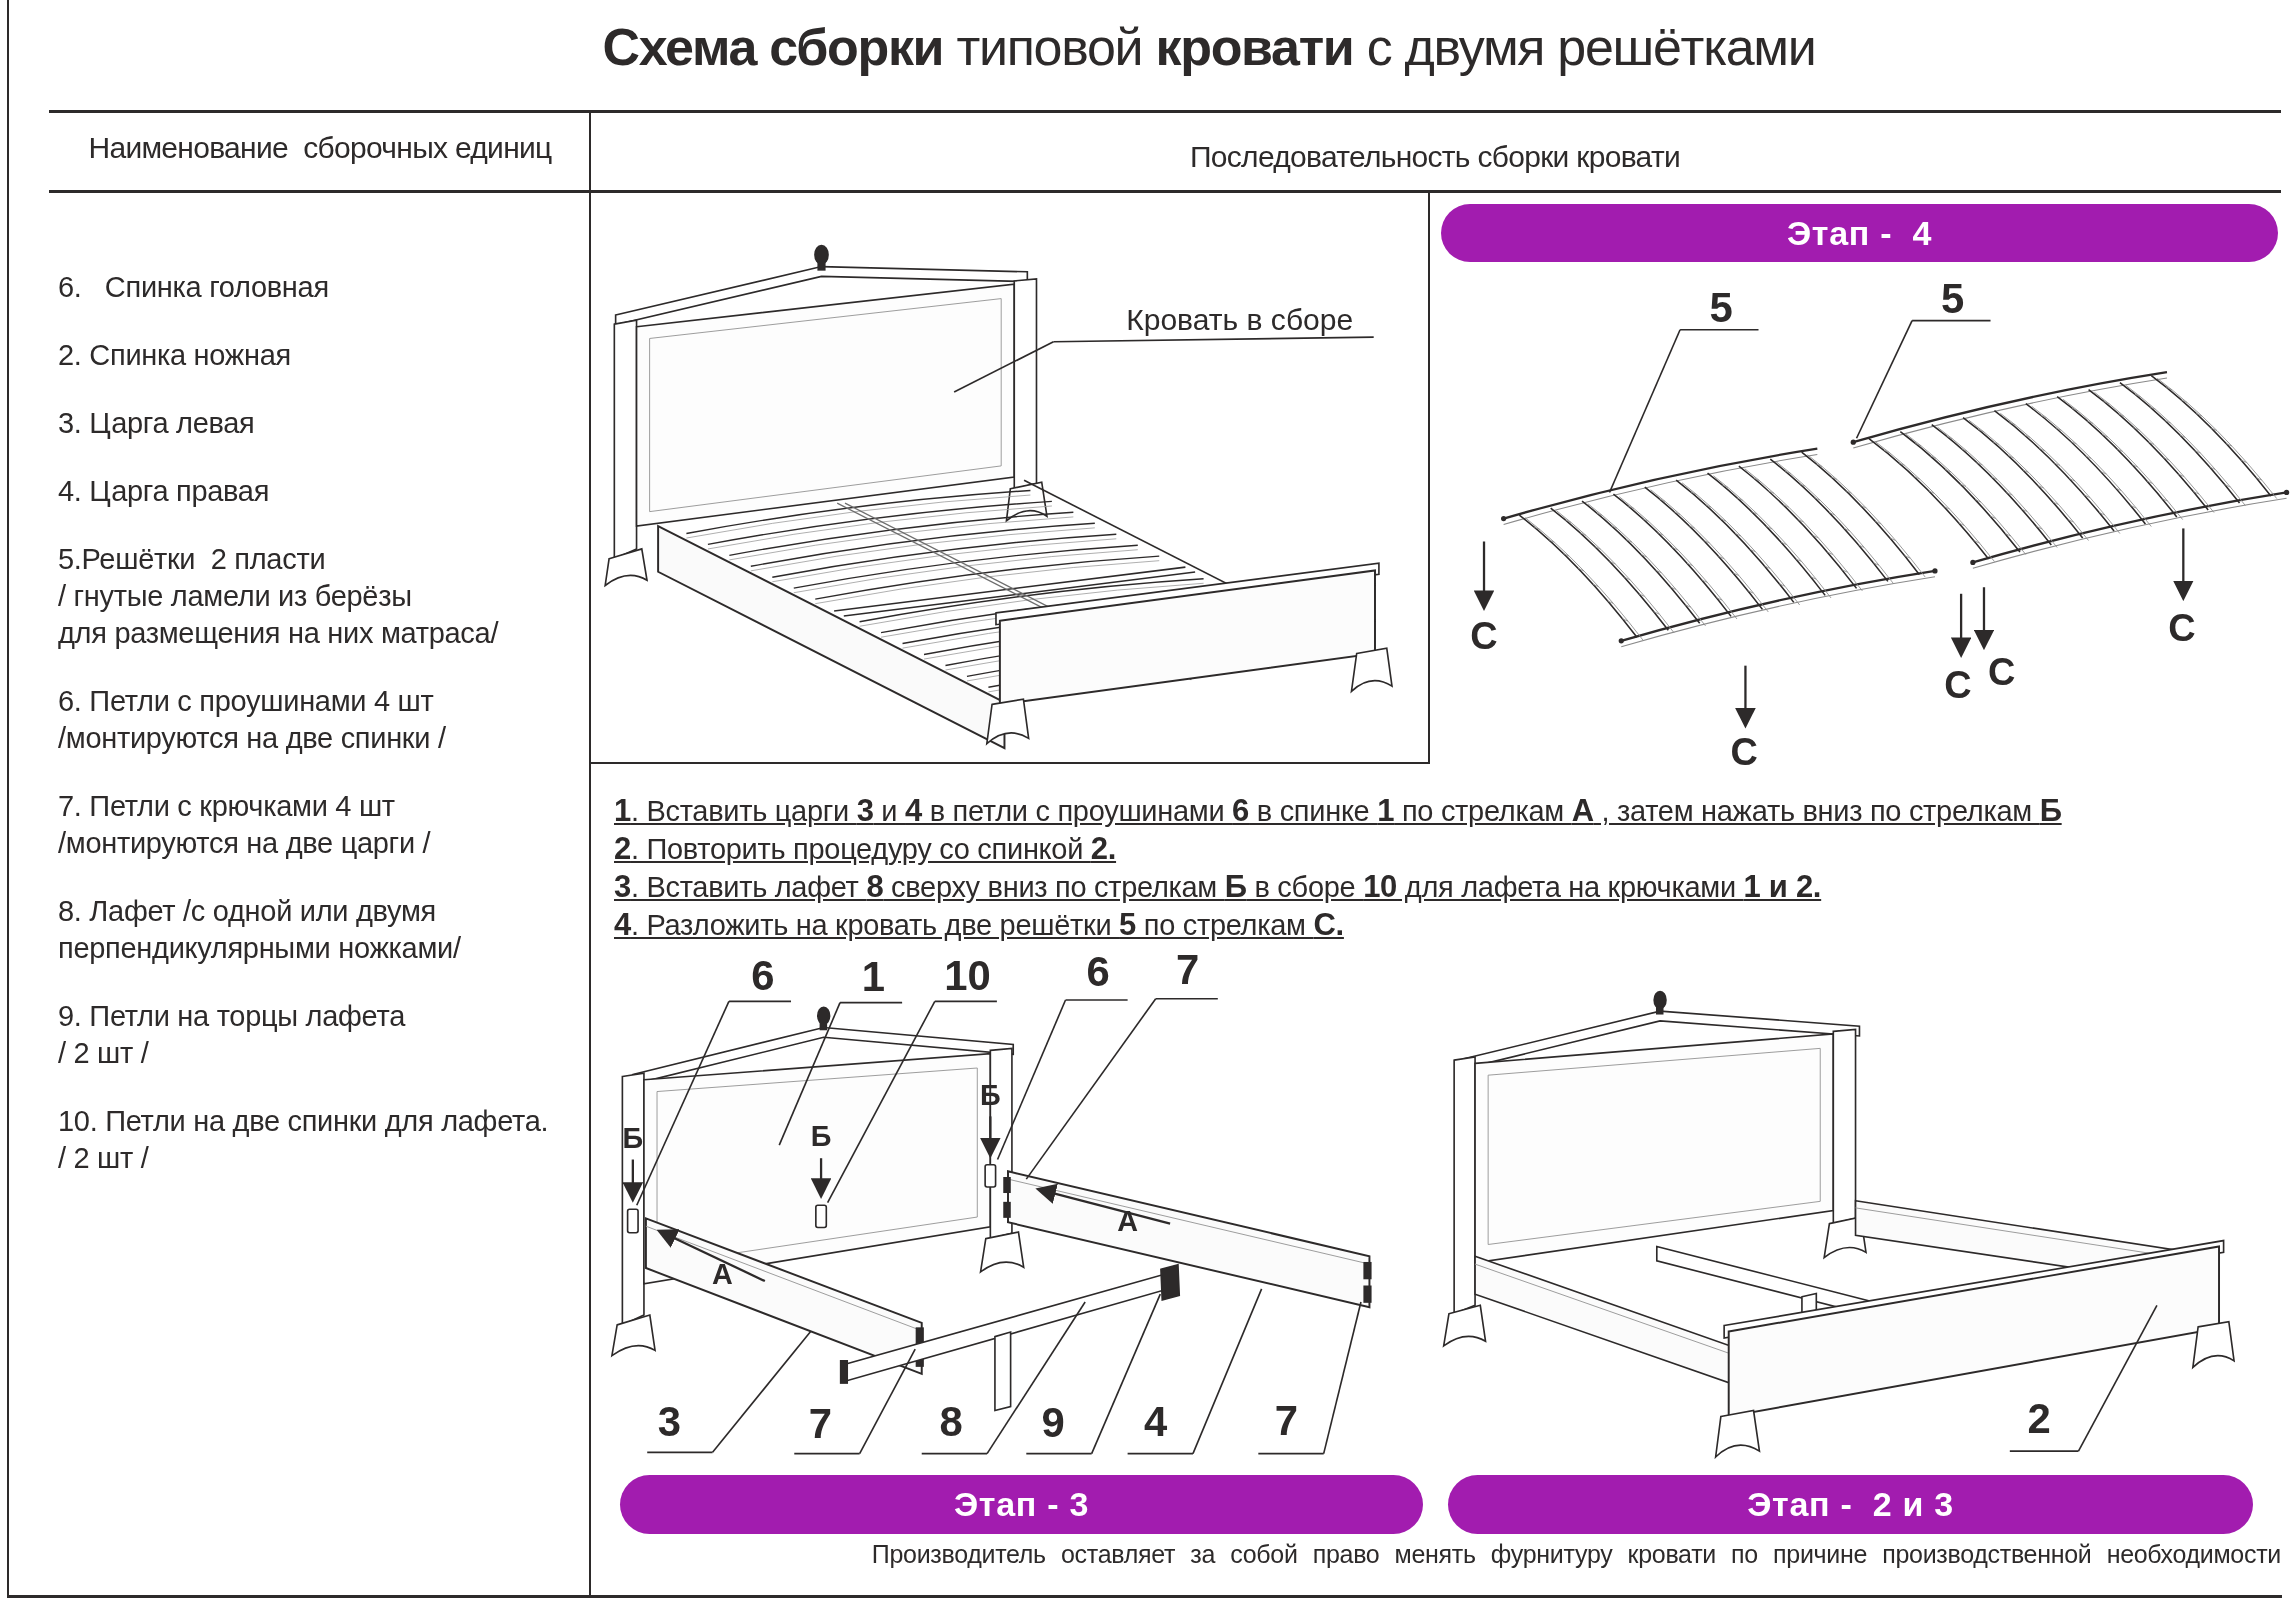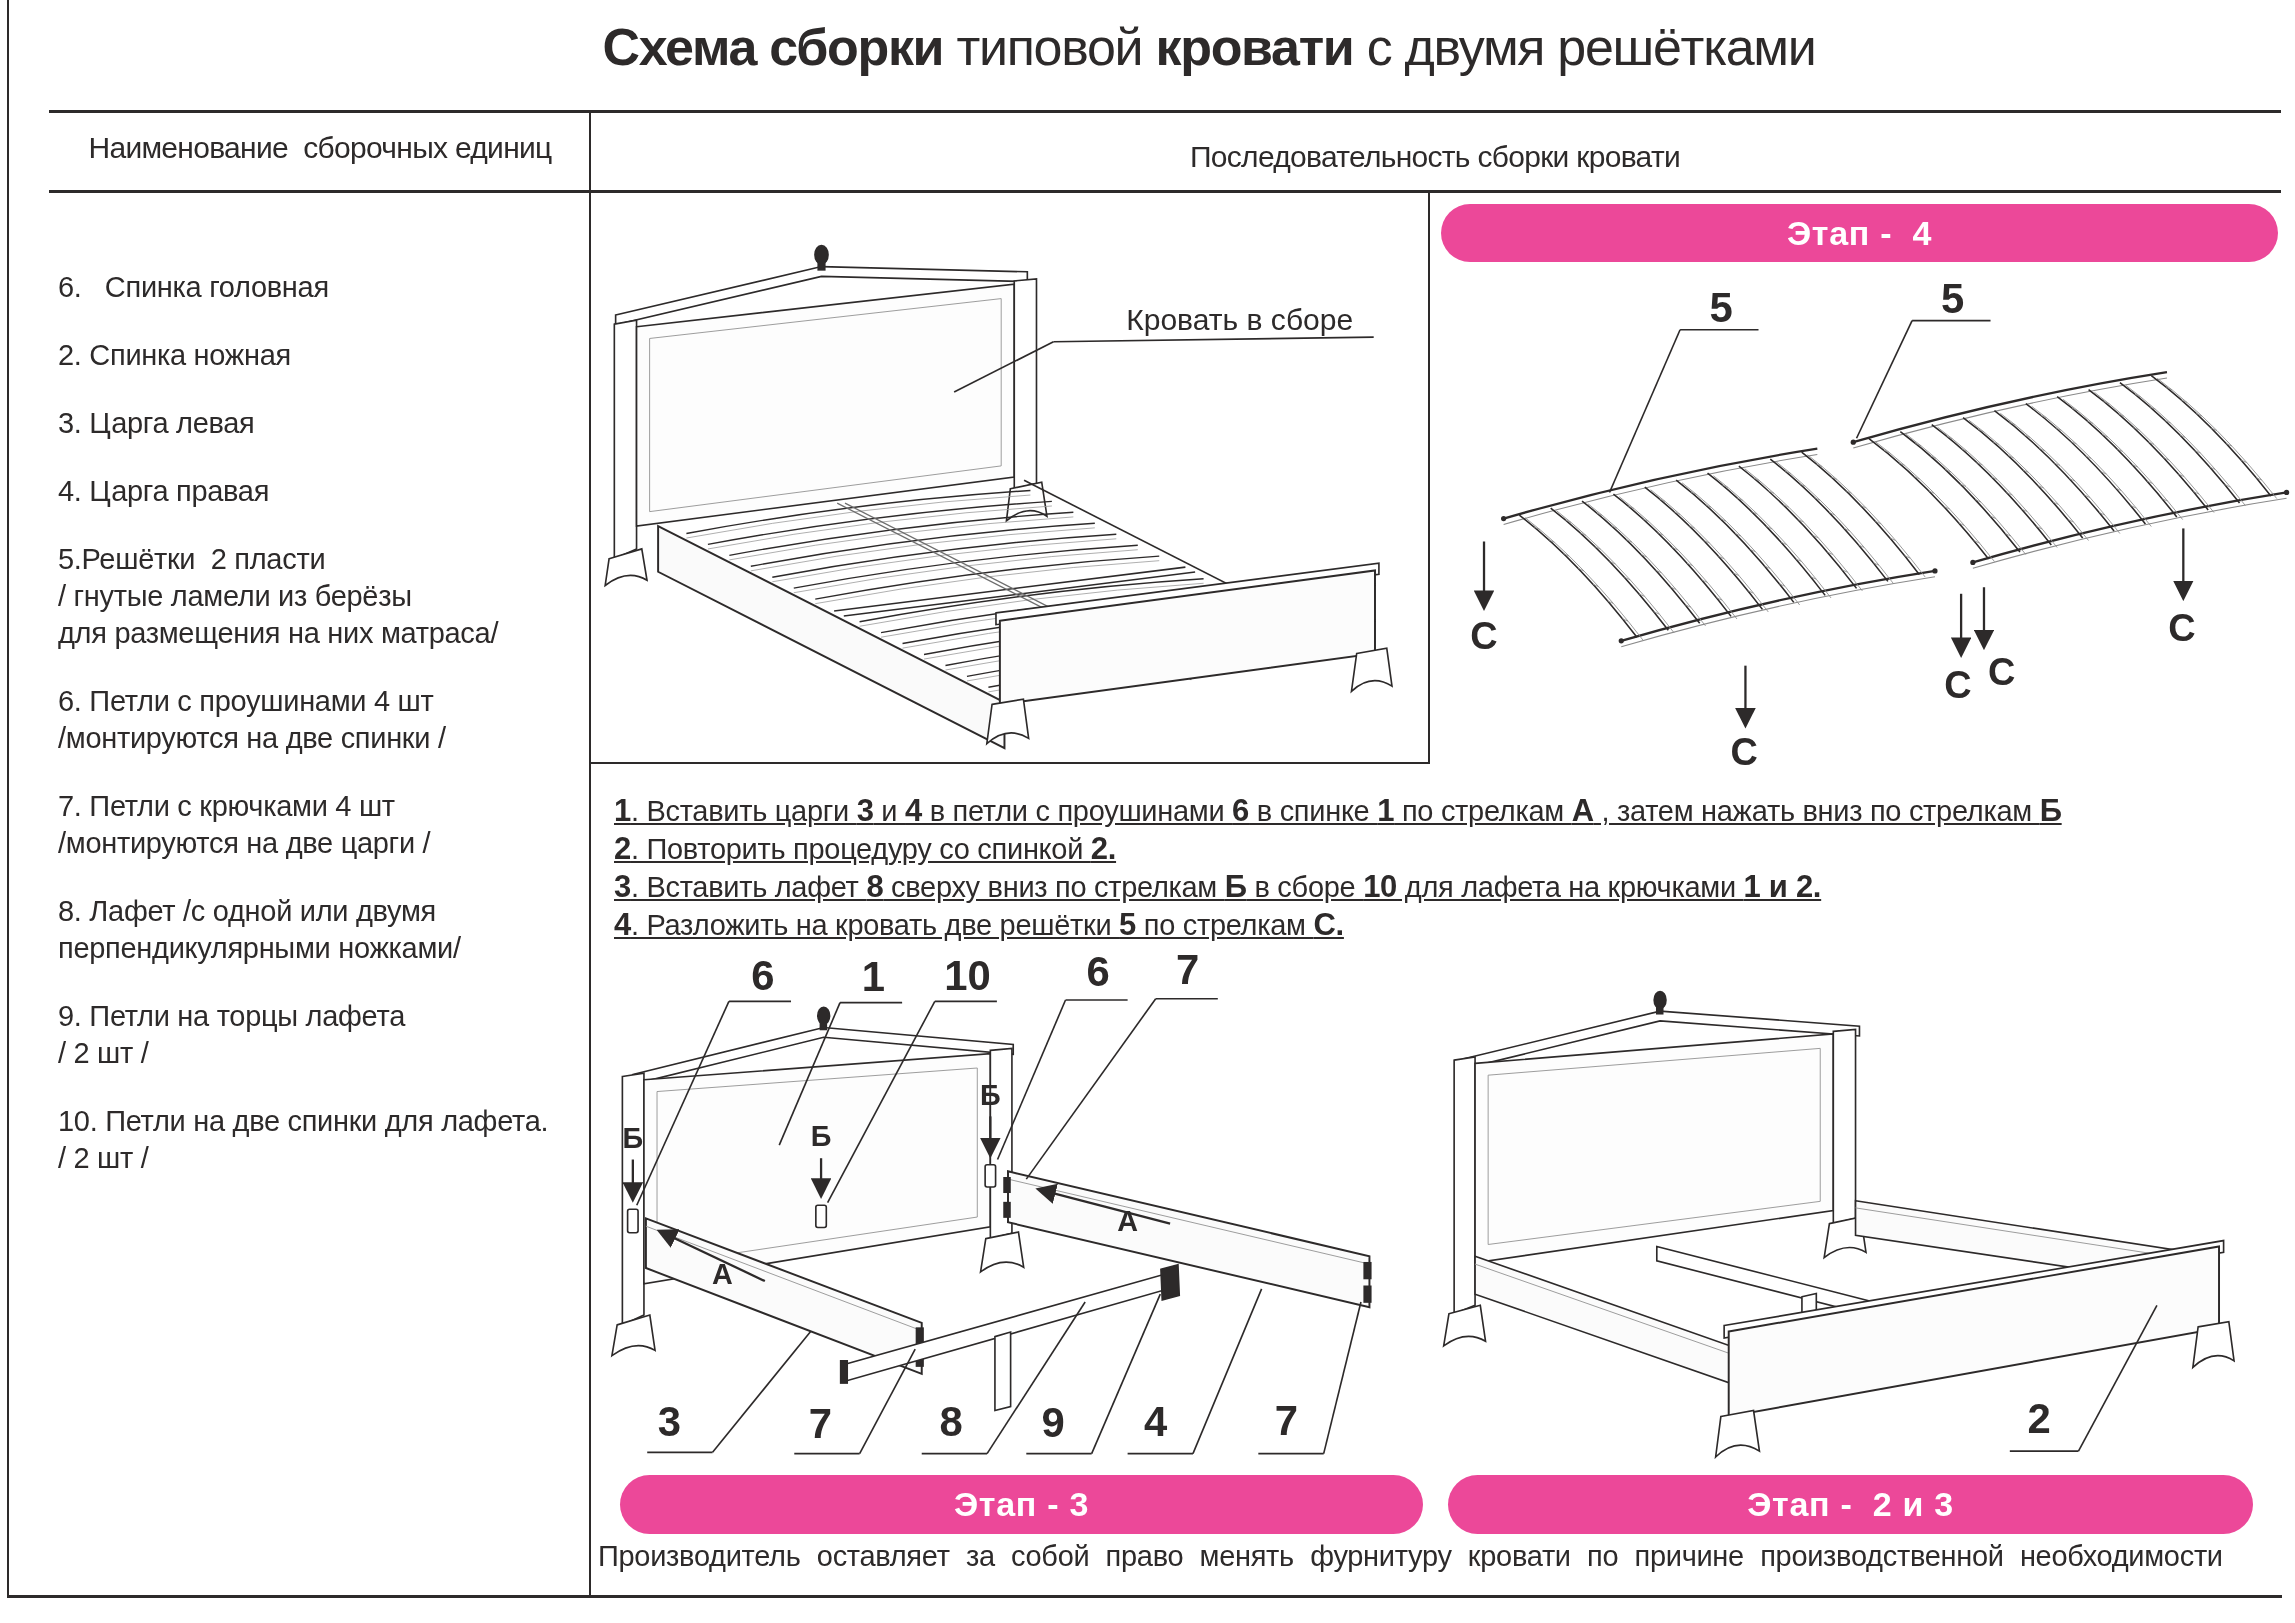--- a/index.html
+++ b/index.html
@@ -9,25 +9,25 @@
   .title{position:absolute;left:588px;top:17px;width:1242px;text-align:center;
          font-size:52px;letter-spacing:-1.3px;white-space:nowrap;}
   .title .b{font-weight:bold;}
   .col-header{position:absolute;font-size:30px;text-align:center;white-space:pre;letter-spacing:-0.7px;}
   .parts{position:absolute;left:58px;top:269px;width:533px;font-size:29px;line-height:37px;
          letter-spacing:-0.3px;}
   .parts .item{margin-bottom:31px;white-space:pre-wrap;}
   .instructions{position:absolute;left:614px;top:792px;width:1663px;font-size:29px;
                 line-height:37px;letter-spacing:-0.3px;text-decoration:underline;}
   .instructions .b{font-weight:bold;font-size:31px;}
-  .stagebar{position:absolute;background:#ec4899;border-radius:30px;display:flex;
+  .stagebar{position:absolute;background:#a21caf;border-radius:30px;display:flex;
             align-items:center;justify-content:center;color:#fff;font-size:34px;
             font-weight:bold;letter-spacing:0.7px;white-space:pre;}
-  .footer{position:absolute;left:598px;top:1540px;width:1683px;text-align:left;
-          font-size:29px;word-spacing:8.5px;letter-spacing:-0.3px;}
+  .footer{position:absolute;left:598px;top:1540px;width:1683px;text-align:right;
+          font-size:25px;word-spacing:8.5px;letter-spacing:-0.3px;}
   svg{position:absolute;}
   svg text{font-family:"Liberation Sans",sans-serif;fill:#2d2a2a;}
   .callout{font-size:64px;font-weight:bold;}
   .letter{font-size:44px;font-weight:bold;}
   .cletter{font-size:58px;font-weight:bold;}
   .bedlabel{font-size:46px;}
 </style>
 </head>
 <body>
 

